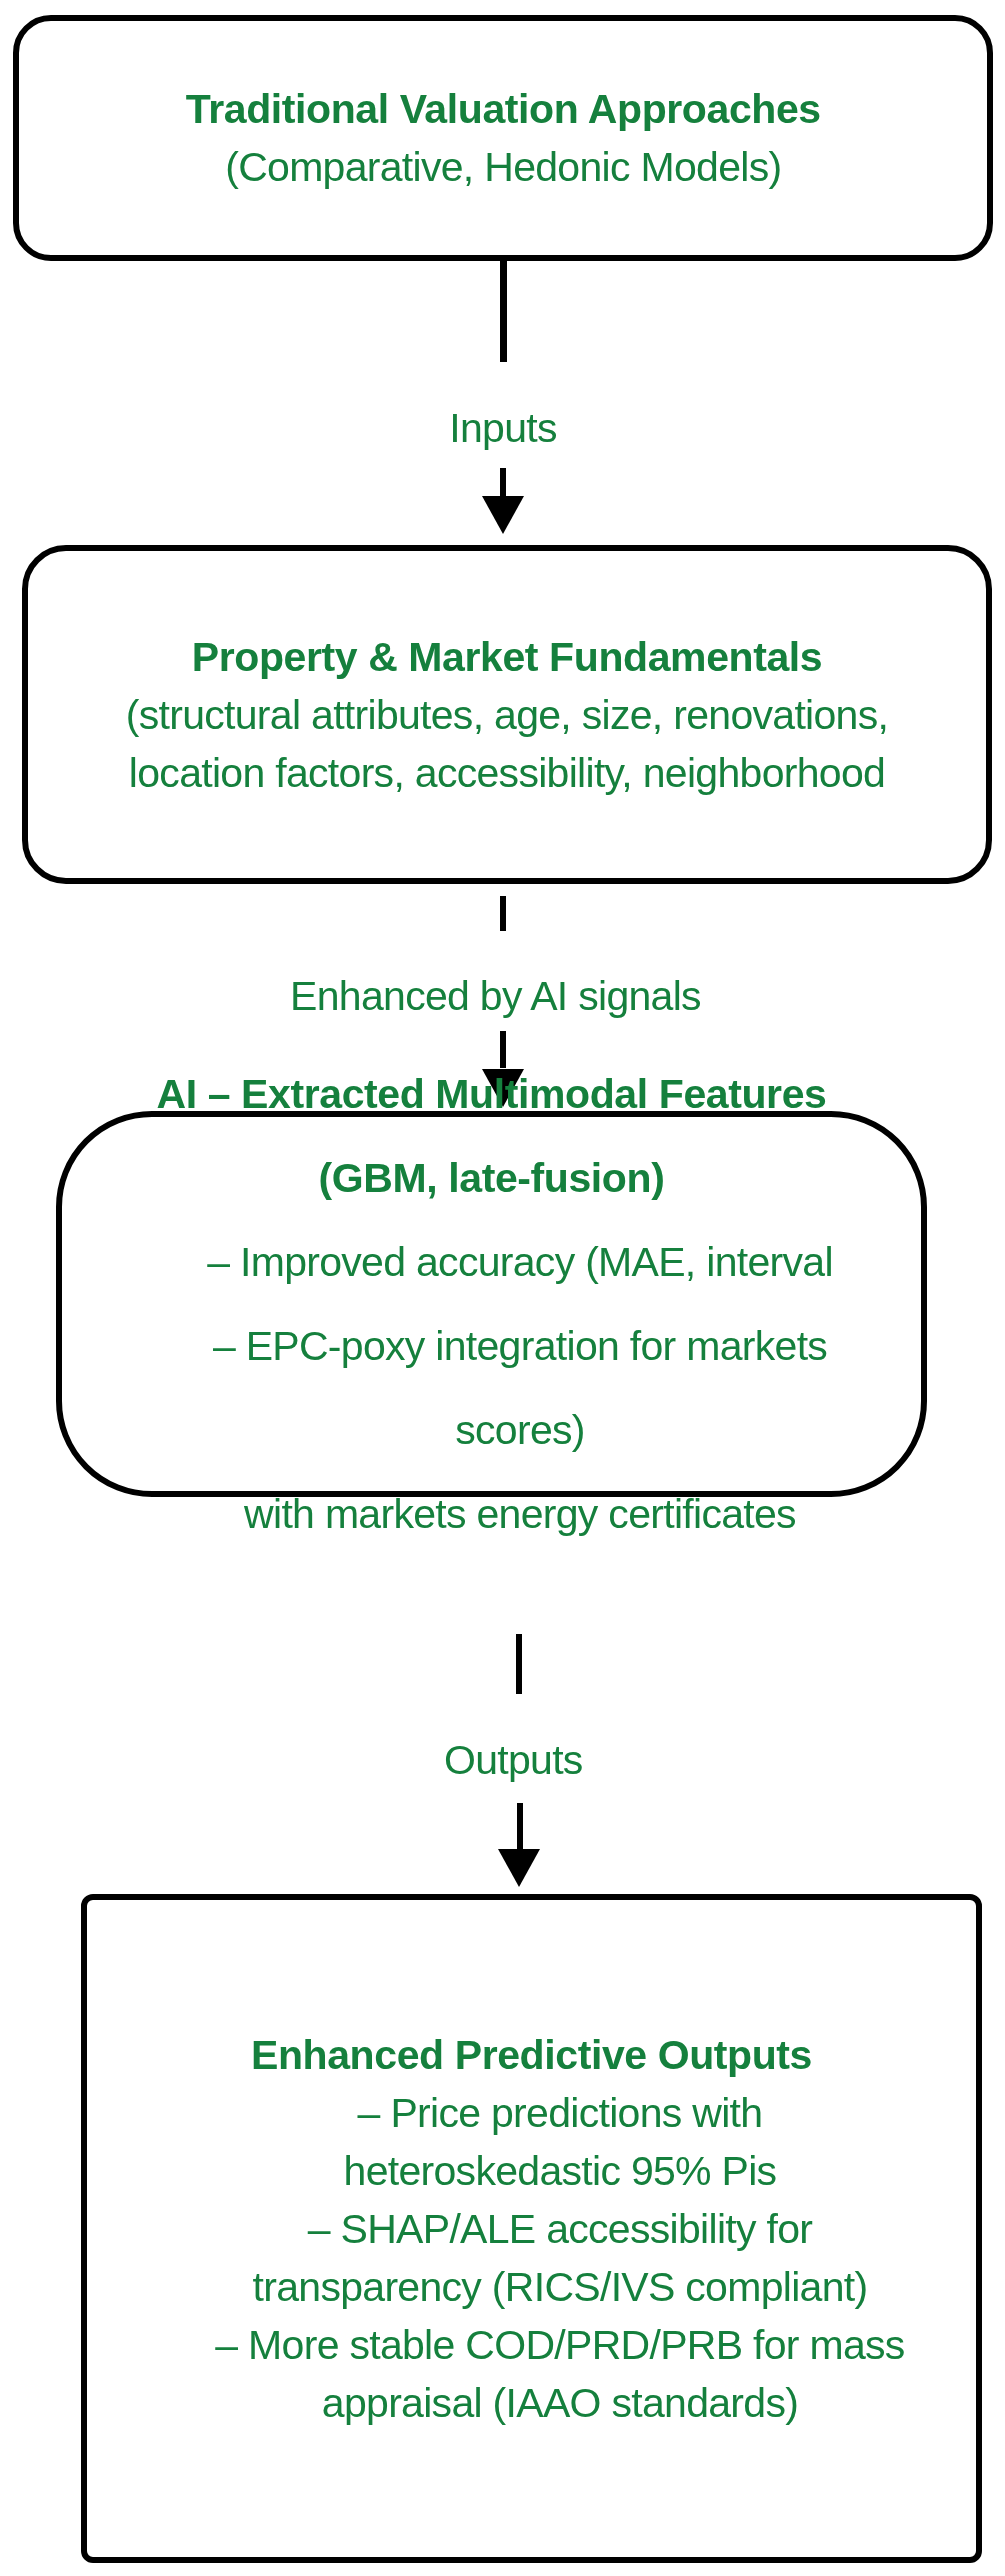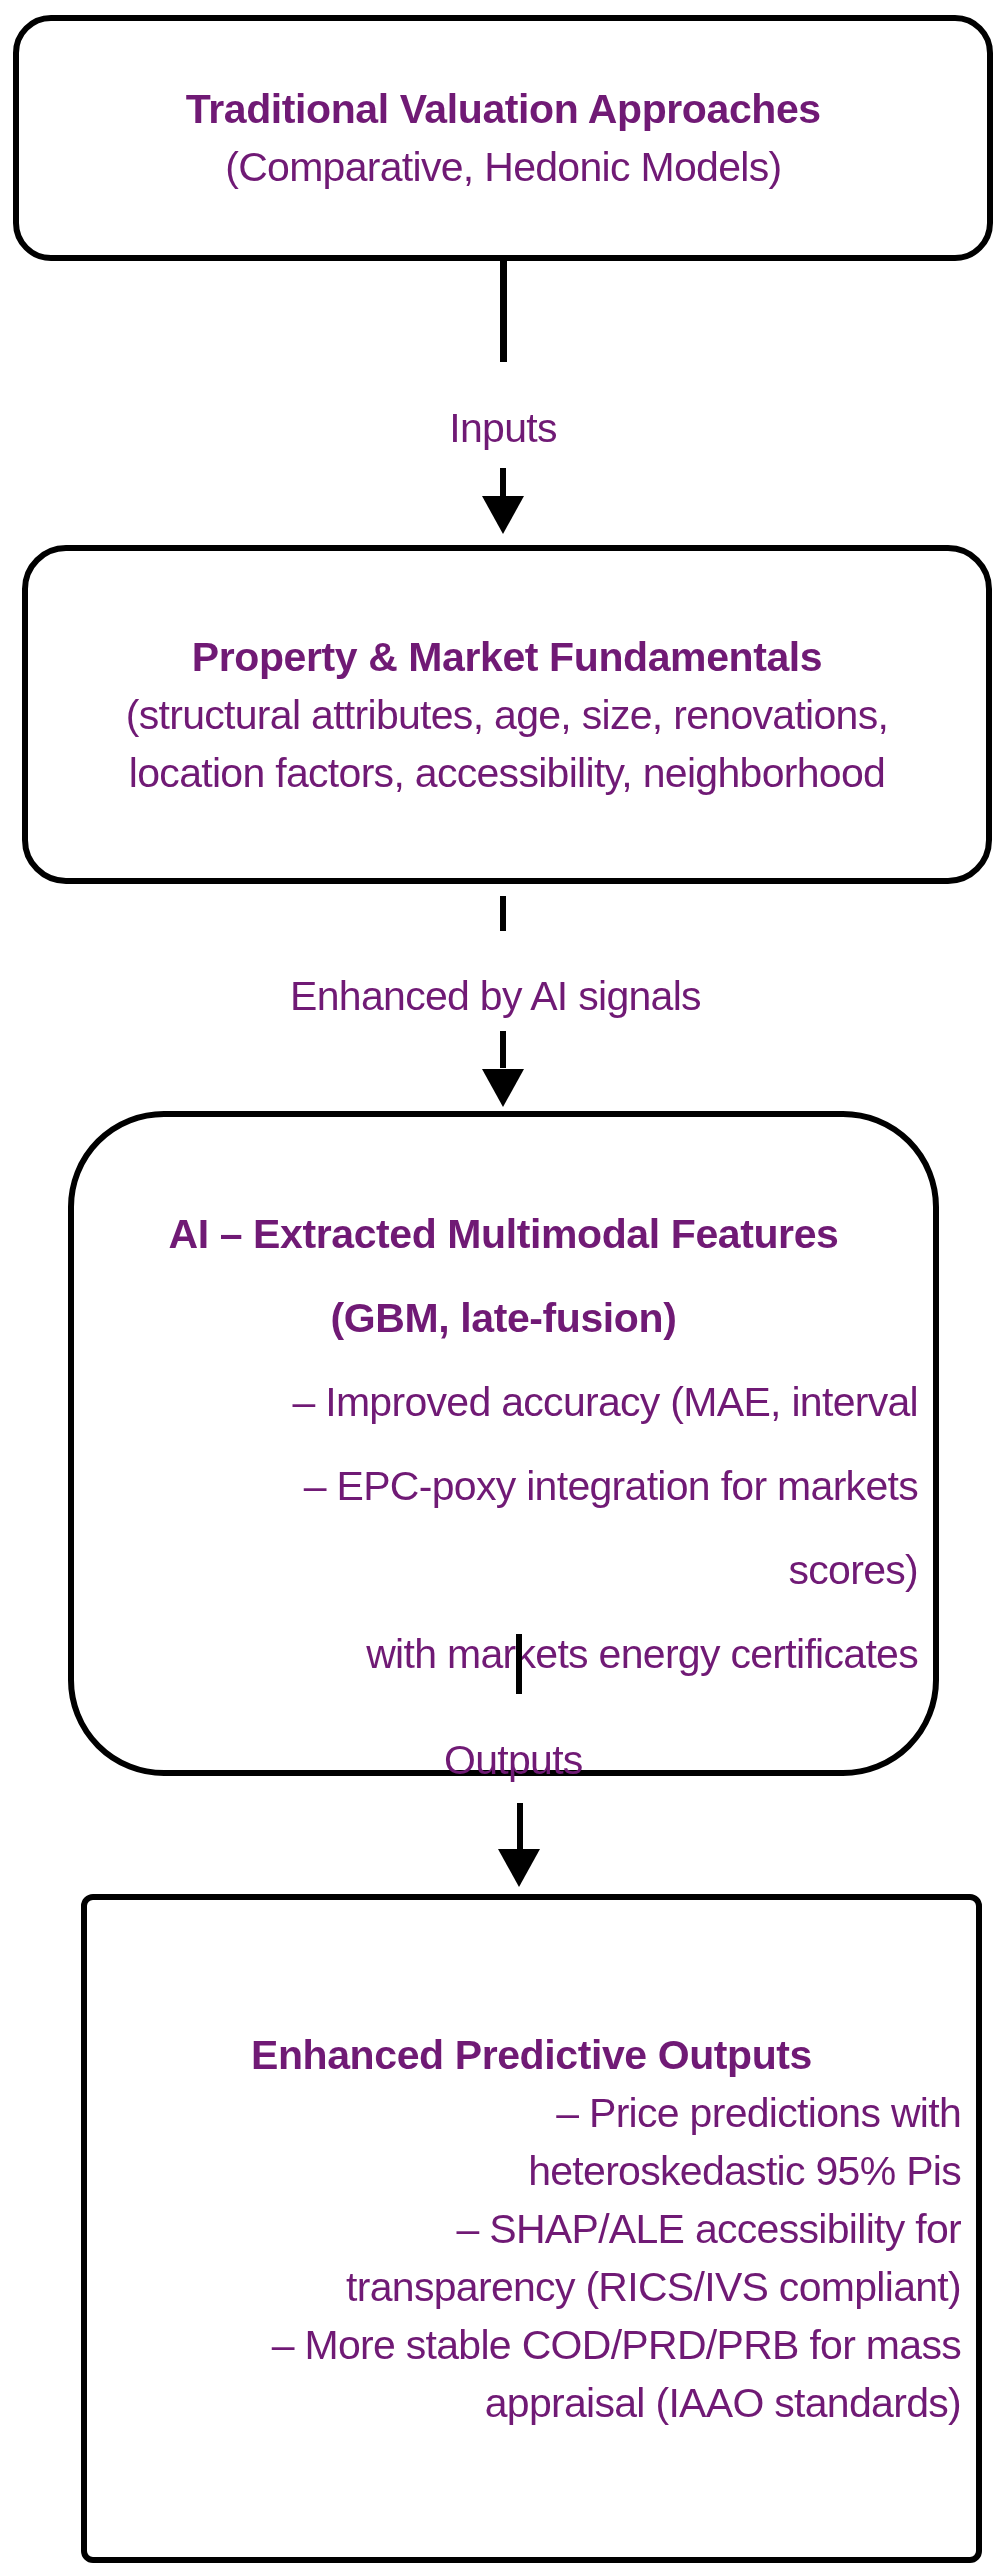--- a/index.html
+++ b/index.html
@@ -2,47 +2,47 @@
 <html style="font-size:12px"><head>
 <meta charset="utf-8">
 <style>
   html, body { margin: 0; padding: 0; background: #ffffff; }
   .canvas {
     position: relative;
     width: 1006px;
     height: 2576px;
     background: #ffffff;
     font-family: "Liberation Sans", sans-serif;
-    color: #701a75;
+    color: #15803d;
     overflow: hidden;
   }
   .box {
     position: absolute;
     border: 6.7px solid #000000;
     background: #ffffff;
     box-sizing: border-box;
     display: flex;
     flex-direction: column;
     justify-content: center;
   }
   #box1 { left: 13.3px;  top: 15px;   width: 980px; height: 246px; border-radius: 38px; }
   #box2 { left: 22px;  top: 545px;  width: 970px; height: 339px; border-radius: 44px; }
-  #box3 { left: 68px;  top: 1111px; width: 871px; height: 665px; border-radius: 96px; gap: 26px; }
+  #box3 { left: 56px;  top: 1111px; width: 871px; height: 386px; border-radius: 96px; gap: 26px; }
   #box4 { left: 81px; top: 1894px; width: 901px; height: 669px; border-radius: 12px; }
 
   .tline {
     font-size: 41px;
     line-height: 58px;
     letter-spacing: -0.7px;
     white-space: nowrap;
     text-align: center;
   }
   .tline.bold { font-weight: 700; letter-spacing: -0.4px; }
   .body-left .tline.body {
-    text-align: right;
+    text-align: center;
     padding-left: 72px;
     padding-right: 15px;
   }
 
   .vline {
     position: absolute;
     width: 6px;
     background: #000000;
   }
   #c1-seg1 { left: 500px; top: 260px;  height: 102px; width: 7.4px; }

